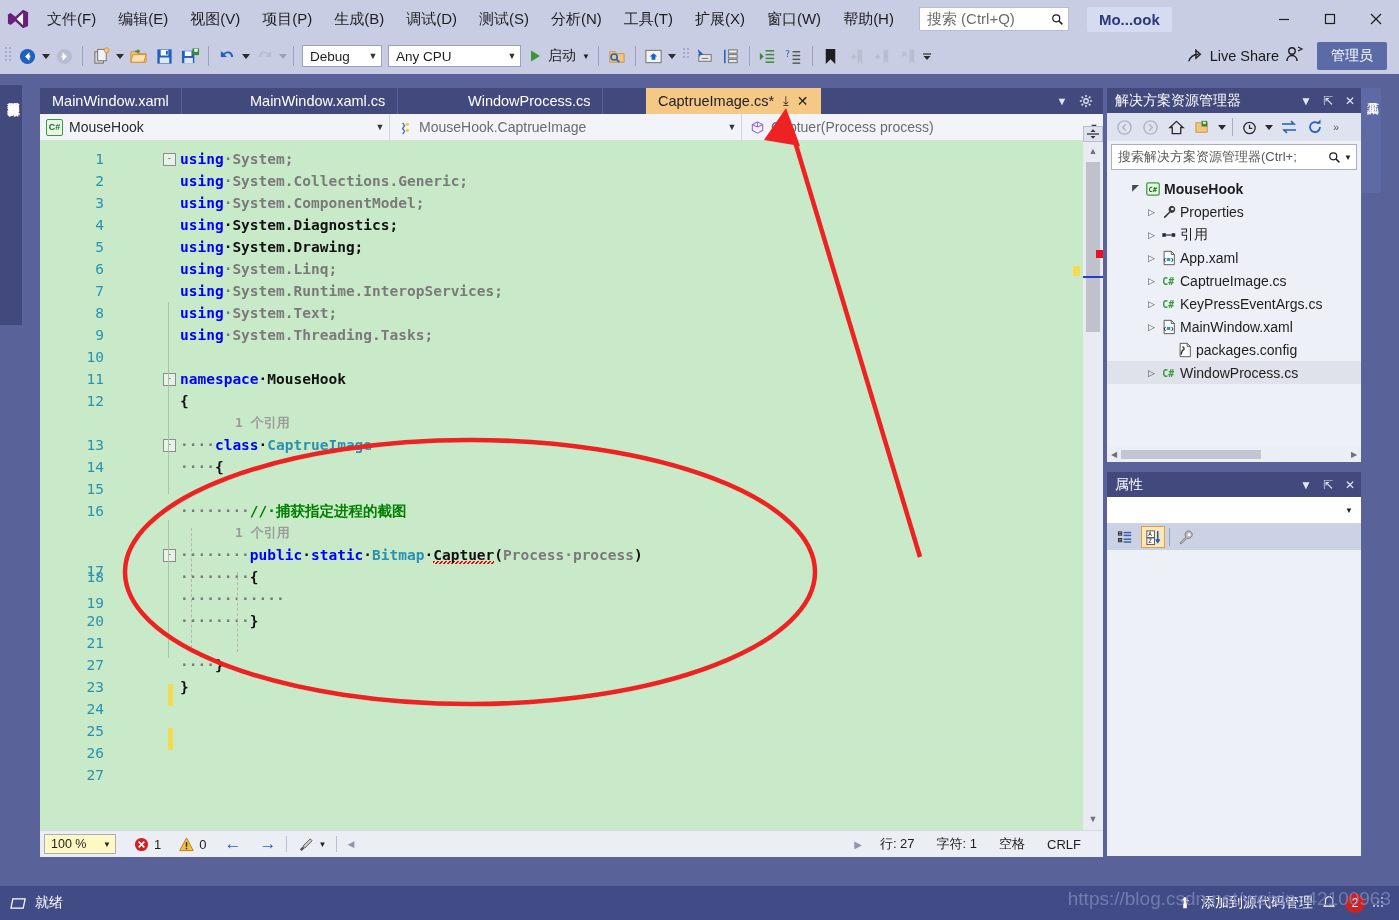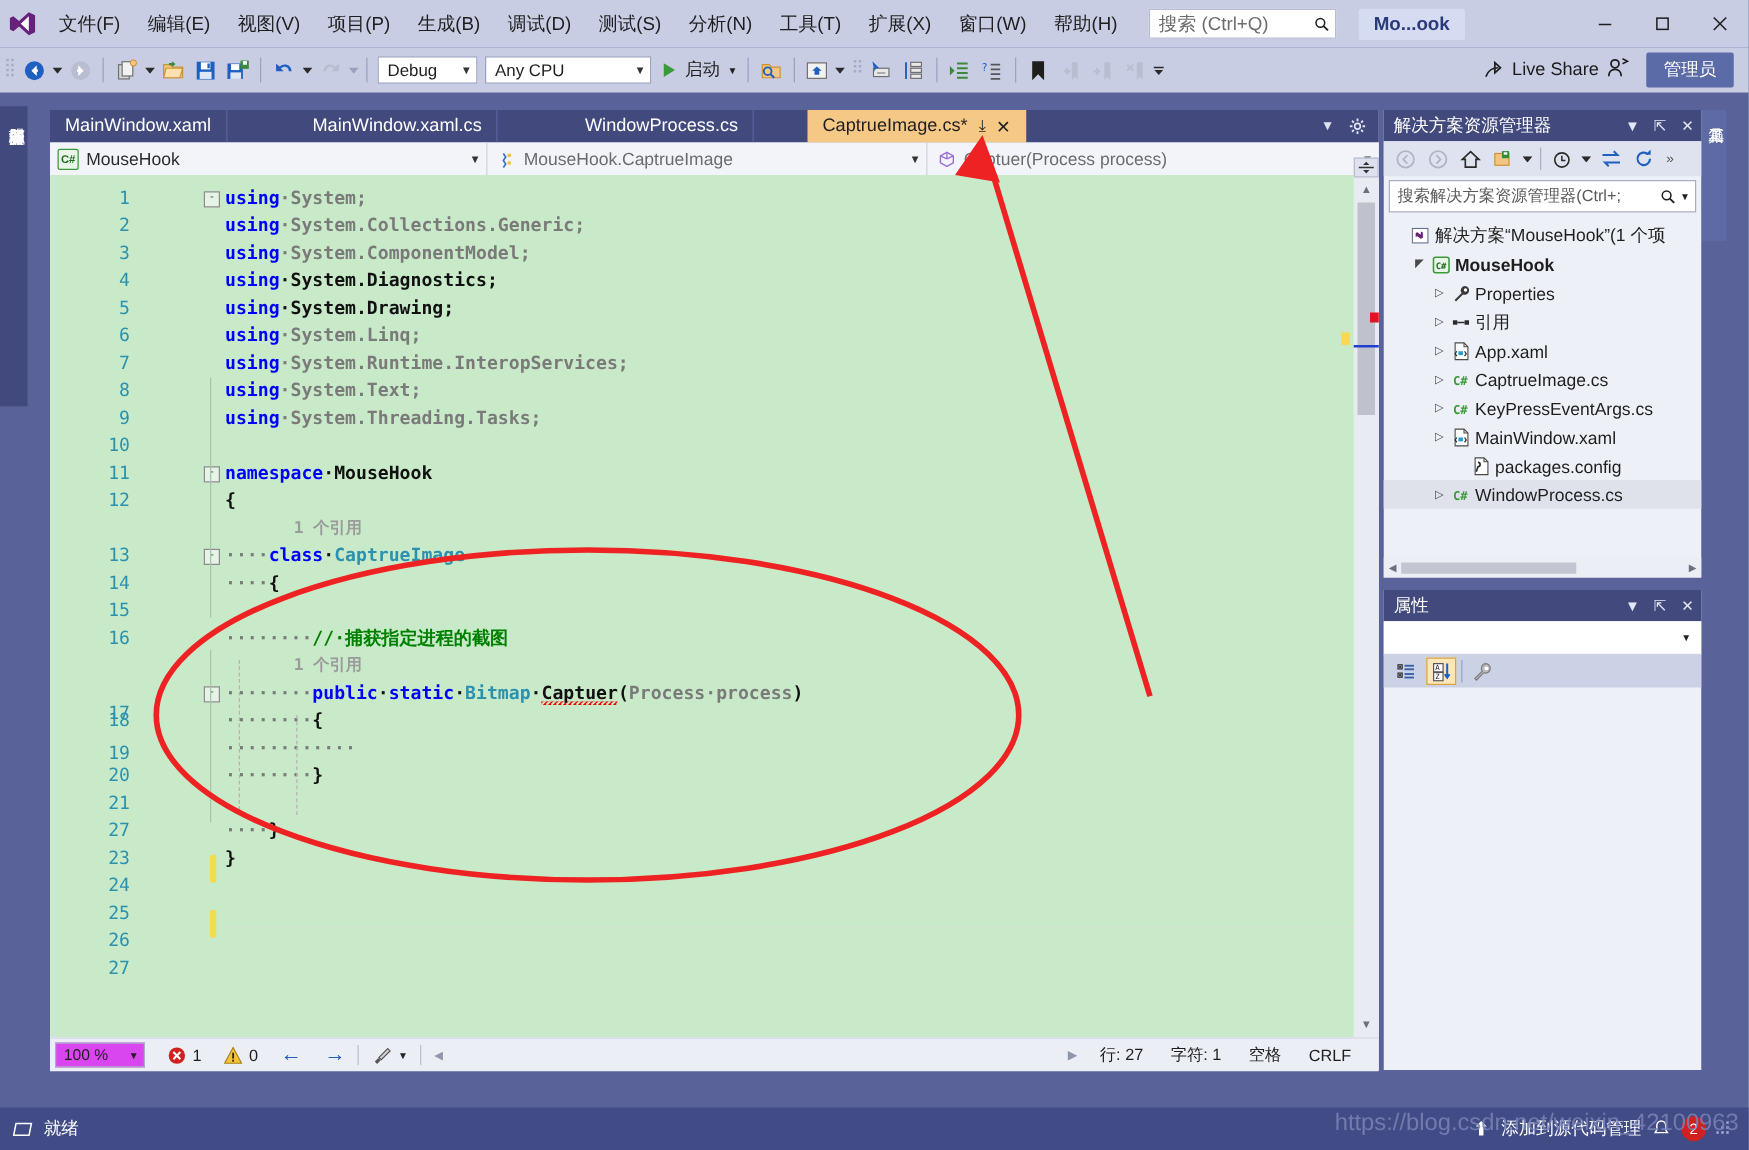--- a/index.html
+++ b/index.html
@@ -145,21 +145,21 @@
   .vscroll .thumb{position:absolute;left:3px;width:14px;background:#bfc2cc;}
   .mk-red{position:absolute;width:7px;height:8px;background:#e81123;}
   .mk-yellow{position:absolute;width:7px;height:10px;background:#f5d94e;}
   .mk-blue{position:absolute;width:20px;height:2px;background:#1f3fd0;}
 
   .hscrollrow{
     position:absolute;left:0;top:742px;width:1063px;height:26px;background:#eceef5;
     display:flex;align-items:center;border-top:1px solid #d5d8e6;
   }
   .zoomsel{
-    width:72px;height:20px;margin-left:4px;background:#d946ef;border:1px solid #a9aec4;
+    width:72px;height:20px;margin-left:4px;background:#fef9c3;border:1px solid #a9aec4;
     font-size:12.5px;color:#1e1e1e;display:flex;align-items:center;padding-left:6px;box-sizing:border-box;
   }
   .zoomsel .za{margin-left:auto;margin-right:4px;font-size:8px;}
   .errpill{display:flex;align-items:center;gap:5px;margin-left:18px;font-size:13px;color:#1e1e1e;}
   .navarrow{color:#1f5fbf;font-size:17px;margin-left:18px;}
   .sb-sep{width:1px;height:16px;background:#bcc0d0;margin:0 10px;}
   .statright{position:absolute;right:0;top:0;height:26px;display:flex;align-items:center;font-size:13px;color:#1e1e1e;}
   .statright span{margin-right:22px;white-space:nowrap;}
 
   
@@ -782,30 +782,20 @@
     </div>
     <div class="dock-search">
       <span style="flex:1;white-space:nowrap;overflow:hidden;">搜索解决方案资源管理器(Ctrl+;</span>
       <svg width="13" height="13" viewBox="0 0 16 16" style="margin-right:3px;">
           <circle cx="6.5" cy="6.5" r="4.3" fill="none" stroke="#1e1e1e" stroke-width="1.5"></circle>
           <line x1="9.7" y1="9.7" x2="14" y2="14" stroke="#1e1e1e" stroke-width="1.8"></line>
         </svg>
       <span style="font-size:8px;color:#222;margin-right:4px;">▼</span>
     </div>
     <div class="tree" id="se-tree">
-        <div class="trow" style="padding-left: 6px;">
-          <span class="tw"></span>
-          <span class="tico">
-            <svg width="16" height="16" viewBox="0 0 18 18">
-              <rect x="1" y="2" width="14" height="13" fill="#fff" stroke="#6a7190"></rect>
-              <path d="M9.5 4 12 5.2v6.6L9.5 13 5 10 3 11V6l2-1 4.5 3z" fill="#68217a" transform="scale(.72) translate(2.5,2.5)"></path>
-            </svg>
-          </span>
-          <span>解决方案“MouseHook”(1 个项</span>
-        </div>
         <div class="trow" style="padding-left: 22px;">
           <span class="tw" style="transform: rotate(180deg); display: inline-block;">◢</span>
           <span class="tico">
             <svg width="16" height="16" viewBox="0 0 18 18">
               <rect x="2" y="2" width="14" height="14" rx="2" fill="#e8f5e8" stroke="#3a9a3a" stroke-width="1.4"></rect>
               <text x="4" y="12.5" font-size="8" fill="#1d6b1d" font-family="monospace" font-weight="bold">C#</text>
             </svg>
           </span>
           <span style="font-weight: bold;">MouseHook</span>
         </div>

